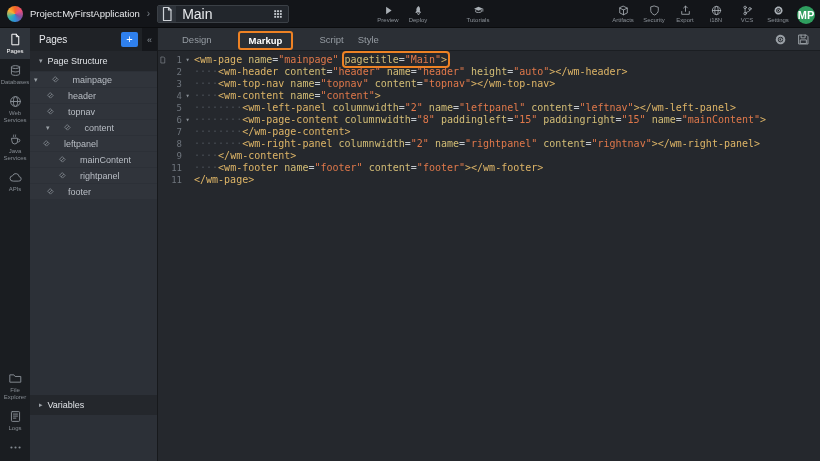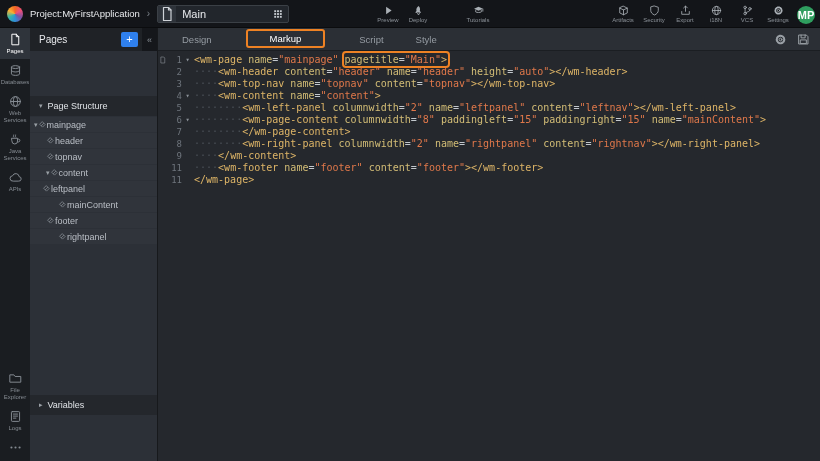--- a/index.html
+++ b/index.html
@@ -8,21 +8,21 @@
 
   
   .topbar{flex:0 0 28px;height:28px;background:#131519;border-bottom:1px solid #0b0c0e;display:flex;align-items:center;position:relative;z-index:5;}
   .logo{width:16px;height:16px;border-radius:50%;margin-left:7px;flex:0 0 16px;
         background:conic-gradient(#f26722,#ef4e7b,#7b52a5,#2e8fd8,#35b5aa,#f9b232,#f26722);}
   .project-label{color:#e8eaed;font-size:9.5px;margin-left:7px;white-space:nowrap;}
   .tb-chev{color:#7a8087;font-size:10px;margin:0 7px;}
   .page-selector{height:18px;width:132px;background:#22262c;border:1px solid #3b4046;border-radius:2px;display:flex;align-items:center;overflow:hidden;}
   .ps-iconbox{width:18px;height:100%;background:#2e333a;display:flex;align-items:center;justify-content:center;color:#cfd3d8;}
   .ps-iconbox svg{width:10px;height:10px;}
-  .ps-label{color:#e8eaed;font-size:11px;margin-left:6px;}
+  .ps-label{color:#e8eaed;font-size:14px;margin-left:6px;}
   .ps-grid{margin-left:auto;margin-right:5px;width:10px;height:10px;color:#c6cbd1;}
   .tb-center{position:absolute;left:376px;top:0;height:28px;display:flex;align-items:center;gap:6px;}
   .tb-center .tb-action:nth-child(3){margin-left:30px;}
   .tb-right{position:absolute;right:30px;top:0;height:28px;display:flex;align-items:center;gap:7px;}
   .tb-action{display:flex;flex-direction:column;align-items:center;justify-content:center;gap:1px;min-width:24px;cursor:pointer;}
   .tb-action .icn{width:11px;height:11px;color:#aab0b6;}
   .tb-action-label{font-size:6px;color:#8b9198;white-space:nowrap;}
   .avatar{position:absolute;right:5px;top:6px;width:18px;height:18px;border-radius:50%;background:var(--avatar-green,#2f9e5f);color:#fff;font-size:11px;font-weight:bold;display:flex;align-items:center;justify-content:center;cursor:pointer;}
 
   
@@ -35,41 +35,41 @@
   .rail-item{width:30px;padding:5px 1px 4px;display:flex;flex-direction:column;align-items:center;gap:2px;color:#858b92;cursor:pointer;}
   .rail-item.active{background:#2f343b;color:#ffffff;}
   .rail-item .icn{width:13px;height:13px;}
   .rail-label{font-size:6px;line-height:7px;text-align:center;}
 
   
   .panel{flex:0 0 127px;width:127px;background:#2c3037;display:flex;flex-direction:column;min-height:0;}
   .panel-header{flex:0 0 23px;height:23px;background:#1f2226;display:flex;align-items:center;padding-left:9px;color:#e8eaed;font-size:10px;}
   .add-btn{width:17px;height:15px;background:var(--accent-blue,#2f80ed);color:#fff;border:none;border-radius:2px;font-size:11px;line-height:13px;text-align:center;margin-left:auto;margin-right:4px;cursor:pointer;font-family:inherit;}
   .collapse-btn{width:15px;height:23px;background:#15171b;color:#8b9198;border:none;font-size:9px;cursor:pointer;font-family:inherit;}
-  .section-row{flex:0 0 20px;height:20px;background:#24272c;display:flex;align-items:center;gap:5px;padding:0 9px;color:#dfe2e6;font-size:9px;cursor:pointer;margin-top:45px;}
+  .section-row{flex:0 0 20px;height:20px;background:#24272c;display:flex;align-items:center;gap:5px;padding:0 9px;color:#dfe2e6;font-size:9px;cursor:pointer;}
   .section-chev{color:#9aa0a6;font-size:7px;}
   .search-wrap{padding:6px 7px;}
   .search-box{height:18px;background:#23262b;border:1px solid #40454c;border-radius:3px;display:flex;align-items:center;padding:0 5px;gap:4px;}
   .search-icn{width:9px;height:9px;color:#767d85;flex:0 0 9px;}
   .search-input{background:transparent;border:none;outline:none;color:#cfd3d8;font-size:9px;width:100%;font-family:"Liberation Sans",sans-serif;}
   .search-input::placeholder{color:#767d85;}
   .tree{padding-top:1px;}
-  .tree-row{height:15px;margin-bottom:1px;background:#30343b;display:flex;align-items:center;gap:0;color:#b9bec5;font-size:9px;cursor:pointer;}
+  .tree-row{height:15px;margin-bottom:1px;background:#30343b;display:flex;align-items:center;gap:13px;color:#b9bec5;font-size:9px;cursor:pointer;}
   .tree-chev{font-size:7px;color:#9aa0a6;}
   .widget-icon{width:9px;height:9px;color:#8a9097;flex:0 0 9px;}
   .panel-fill{flex:1;}
   .panel-bottom{flex:0 0 46px;}
 
   
   .editor{flex:1;display:flex;flex-direction:column;background:#25282d;min-width:0;border-left:1px solid #17191c;}
   .tabbar{flex:0 0 23px;height:23px;background:#2b2f35;border-bottom:1px solid #1b1e22;display:flex;align-items:center;padding-left:24px;}
-  .tabs{display:flex;align-items:flex-start;gap:32px;}
+  .tabs{display:flex;align-items:flex-end;gap:14px;}
   .tab{color:#969ca3;font-size:9.5px;cursor:pointer;padding:3px 0;}
   .tab.active{color:#ffffff;}
-  .tab.annotated{border:2px solid var(--annot,#ee8224);border-radius:3px;padding:2px 22px;margin:-2px 2px;}
+  .tab.annotated{border:2px solid var(--annot,#ee8224);border-radius:3px;padding:2px 9px;margin:-2px 12px;font-weight:bold;}
   .tabbar-right{margin-left:auto;display:flex;gap:10px;margin-right:10px;color:#9aa0a6;align-items:center;}
   .tb-icn{width:13px;height:13px;cursor:pointer;}
 
   .code-area{flex:1;padding-top:3px;font-family:"DejaVu Sans Mono",monospace;font-size:10px;line-height:12px;overflow:hidden;cursor:text;}
   .code-line{display:flex;height:12px;align-items:center;}
   .gutter{flex:0 0 36px;display:flex;align-items:center;height:12px;}
   .gmark{width:10px;display:flex;justify-content:center;color:#8b9198;}
   .gmark svg{width:8px;height:8px;}
   .lnum{width:14px;text-align:right;color:#6e747c;font-size:9px;}
   .fold{width:11px;text-align:center;color:#8b9198;font-size:7px;cursor:pointer;}
@@ -348,37 +348,37 @@
           </div>
           <div class="tree-row" style="padding-left: 28px;">
             <span class="icn widget-icon">
               <svg viewBox="0 0 16 16" fill="none" stroke="currentColor" stroke-width="1.2" stroke-linecap="round" stroke-linejoin="round">
                 <rect x="4.7" y="4.7" width="6.6" height="6.6" transform="rotate(45 8 8)"></rect>
                 <path d="M5.9 10.1l4.2-4.2"></path>
               </svg>
             </span>
             <span class="tree-label">mainContent</span>
           </div>
+          <div class="tree-row" style="padding-left: 28px;">
+            <span class="icn widget-icon">
+              <svg viewBox="0 0 16 16" fill="none" stroke="currentColor" stroke-width="1.2" stroke-linecap="round" stroke-linejoin="round">
+                <rect x="4.7" y="4.7" width="6.6" height="6.6" transform="rotate(45 8 8)"></rect>
+                <path d="M5.9 10.1l4.2-4.2"></path>
+              </svg>
+            </span>
+            <span class="tree-label">rightpanel</span>
+          </div>
           <div class="tree-row" style="padding-left: 16px;">
             <span class="icn widget-icon">
               <svg viewBox="0 0 16 16" fill="none" stroke="currentColor" stroke-width="1.2" stroke-linecap="round" stroke-linejoin="round">
                 <rect x="4.7" y="4.7" width="6.6" height="6.6" transform="rotate(45 8 8)"></rect>
                 <path d="M5.9 10.1l4.2-4.2"></path>
               </svg>
             </span>
             <span class="tree-label">footer</span>
-          </div>
-          <div class="tree-row" style="padding-left: 28px;">
-            <span class="icn widget-icon">
-              <svg viewBox="0 0 16 16" fill="none" stroke="currentColor" stroke-width="1.2" stroke-linecap="round" stroke-linejoin="round">
-                <rect x="4.7" y="4.7" width="6.6" height="6.6" transform="rotate(45 8 8)"></rect>
-                <path d="M5.9 10.1l4.2-4.2"></path>
-              </svg>
-            </span>
-            <span class="tree-label">rightpanel</span>
           </div>
         </div>
       <div class="panel-fill"></div>
       <div class="section-row variables-row">
         <span class="section-chev">▸</span>
         <span>Variables</span>
       </div>
       <div class="panel-bottom"></div>
     </aside>
 

